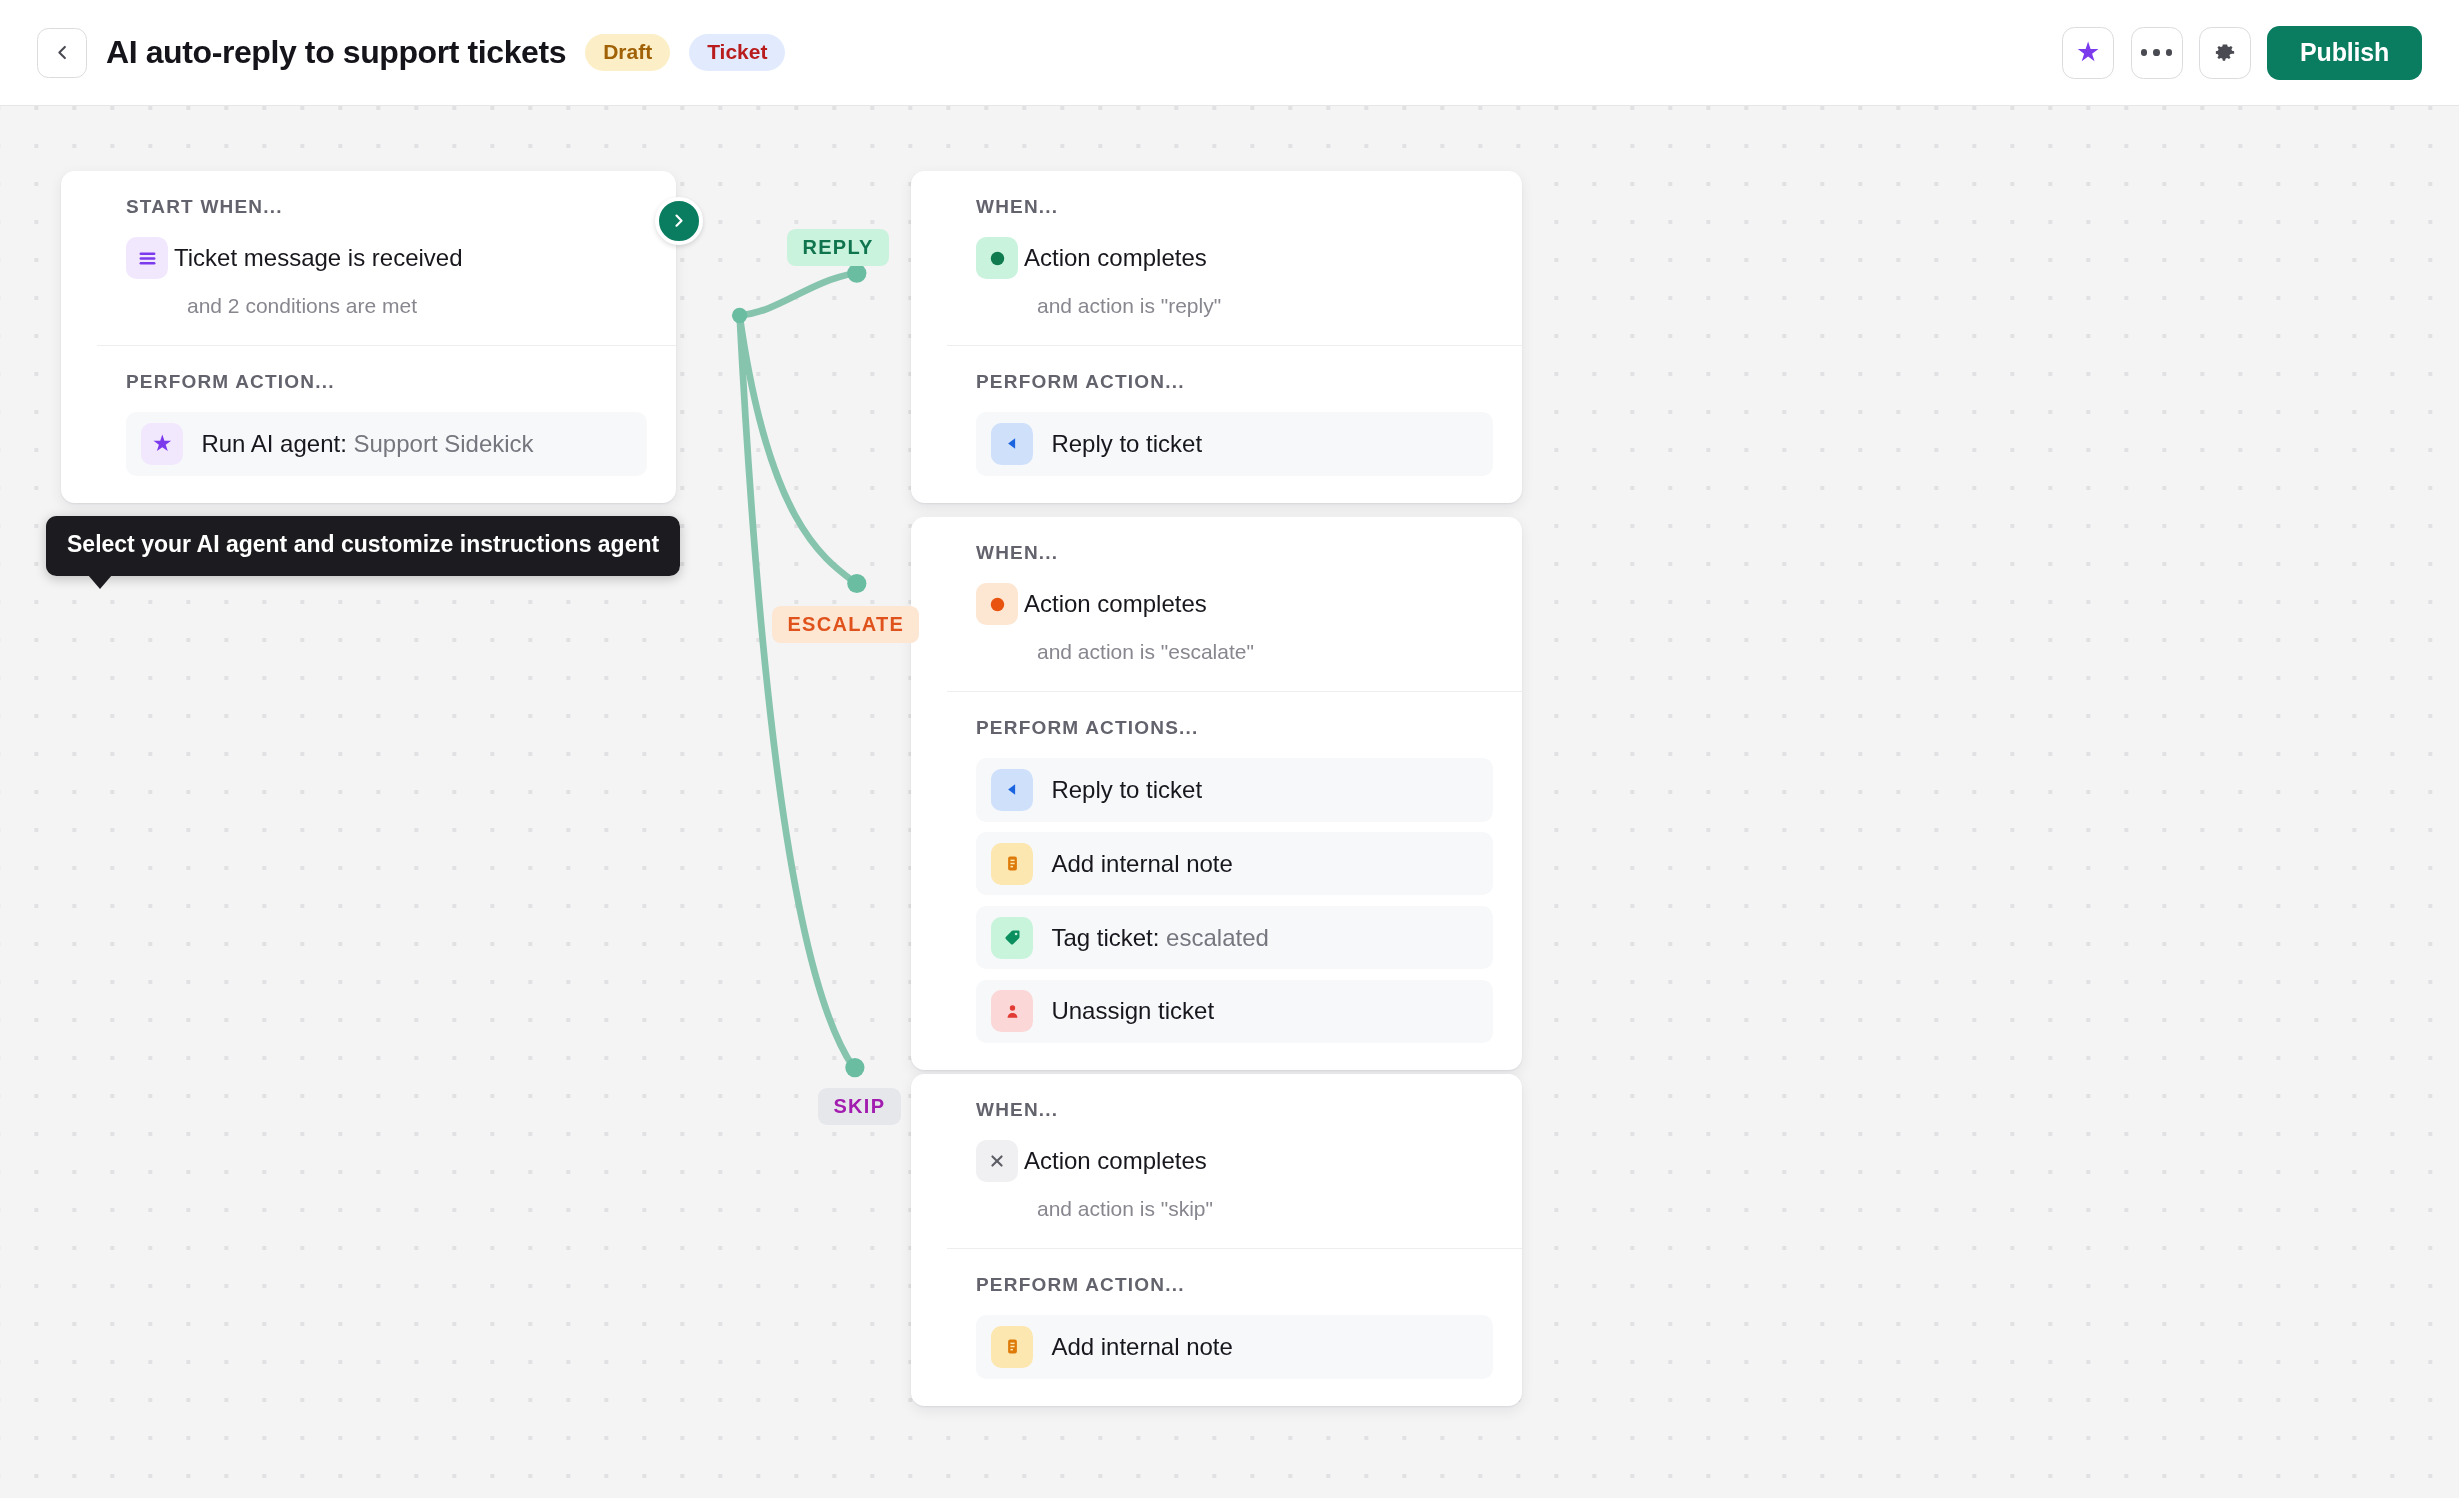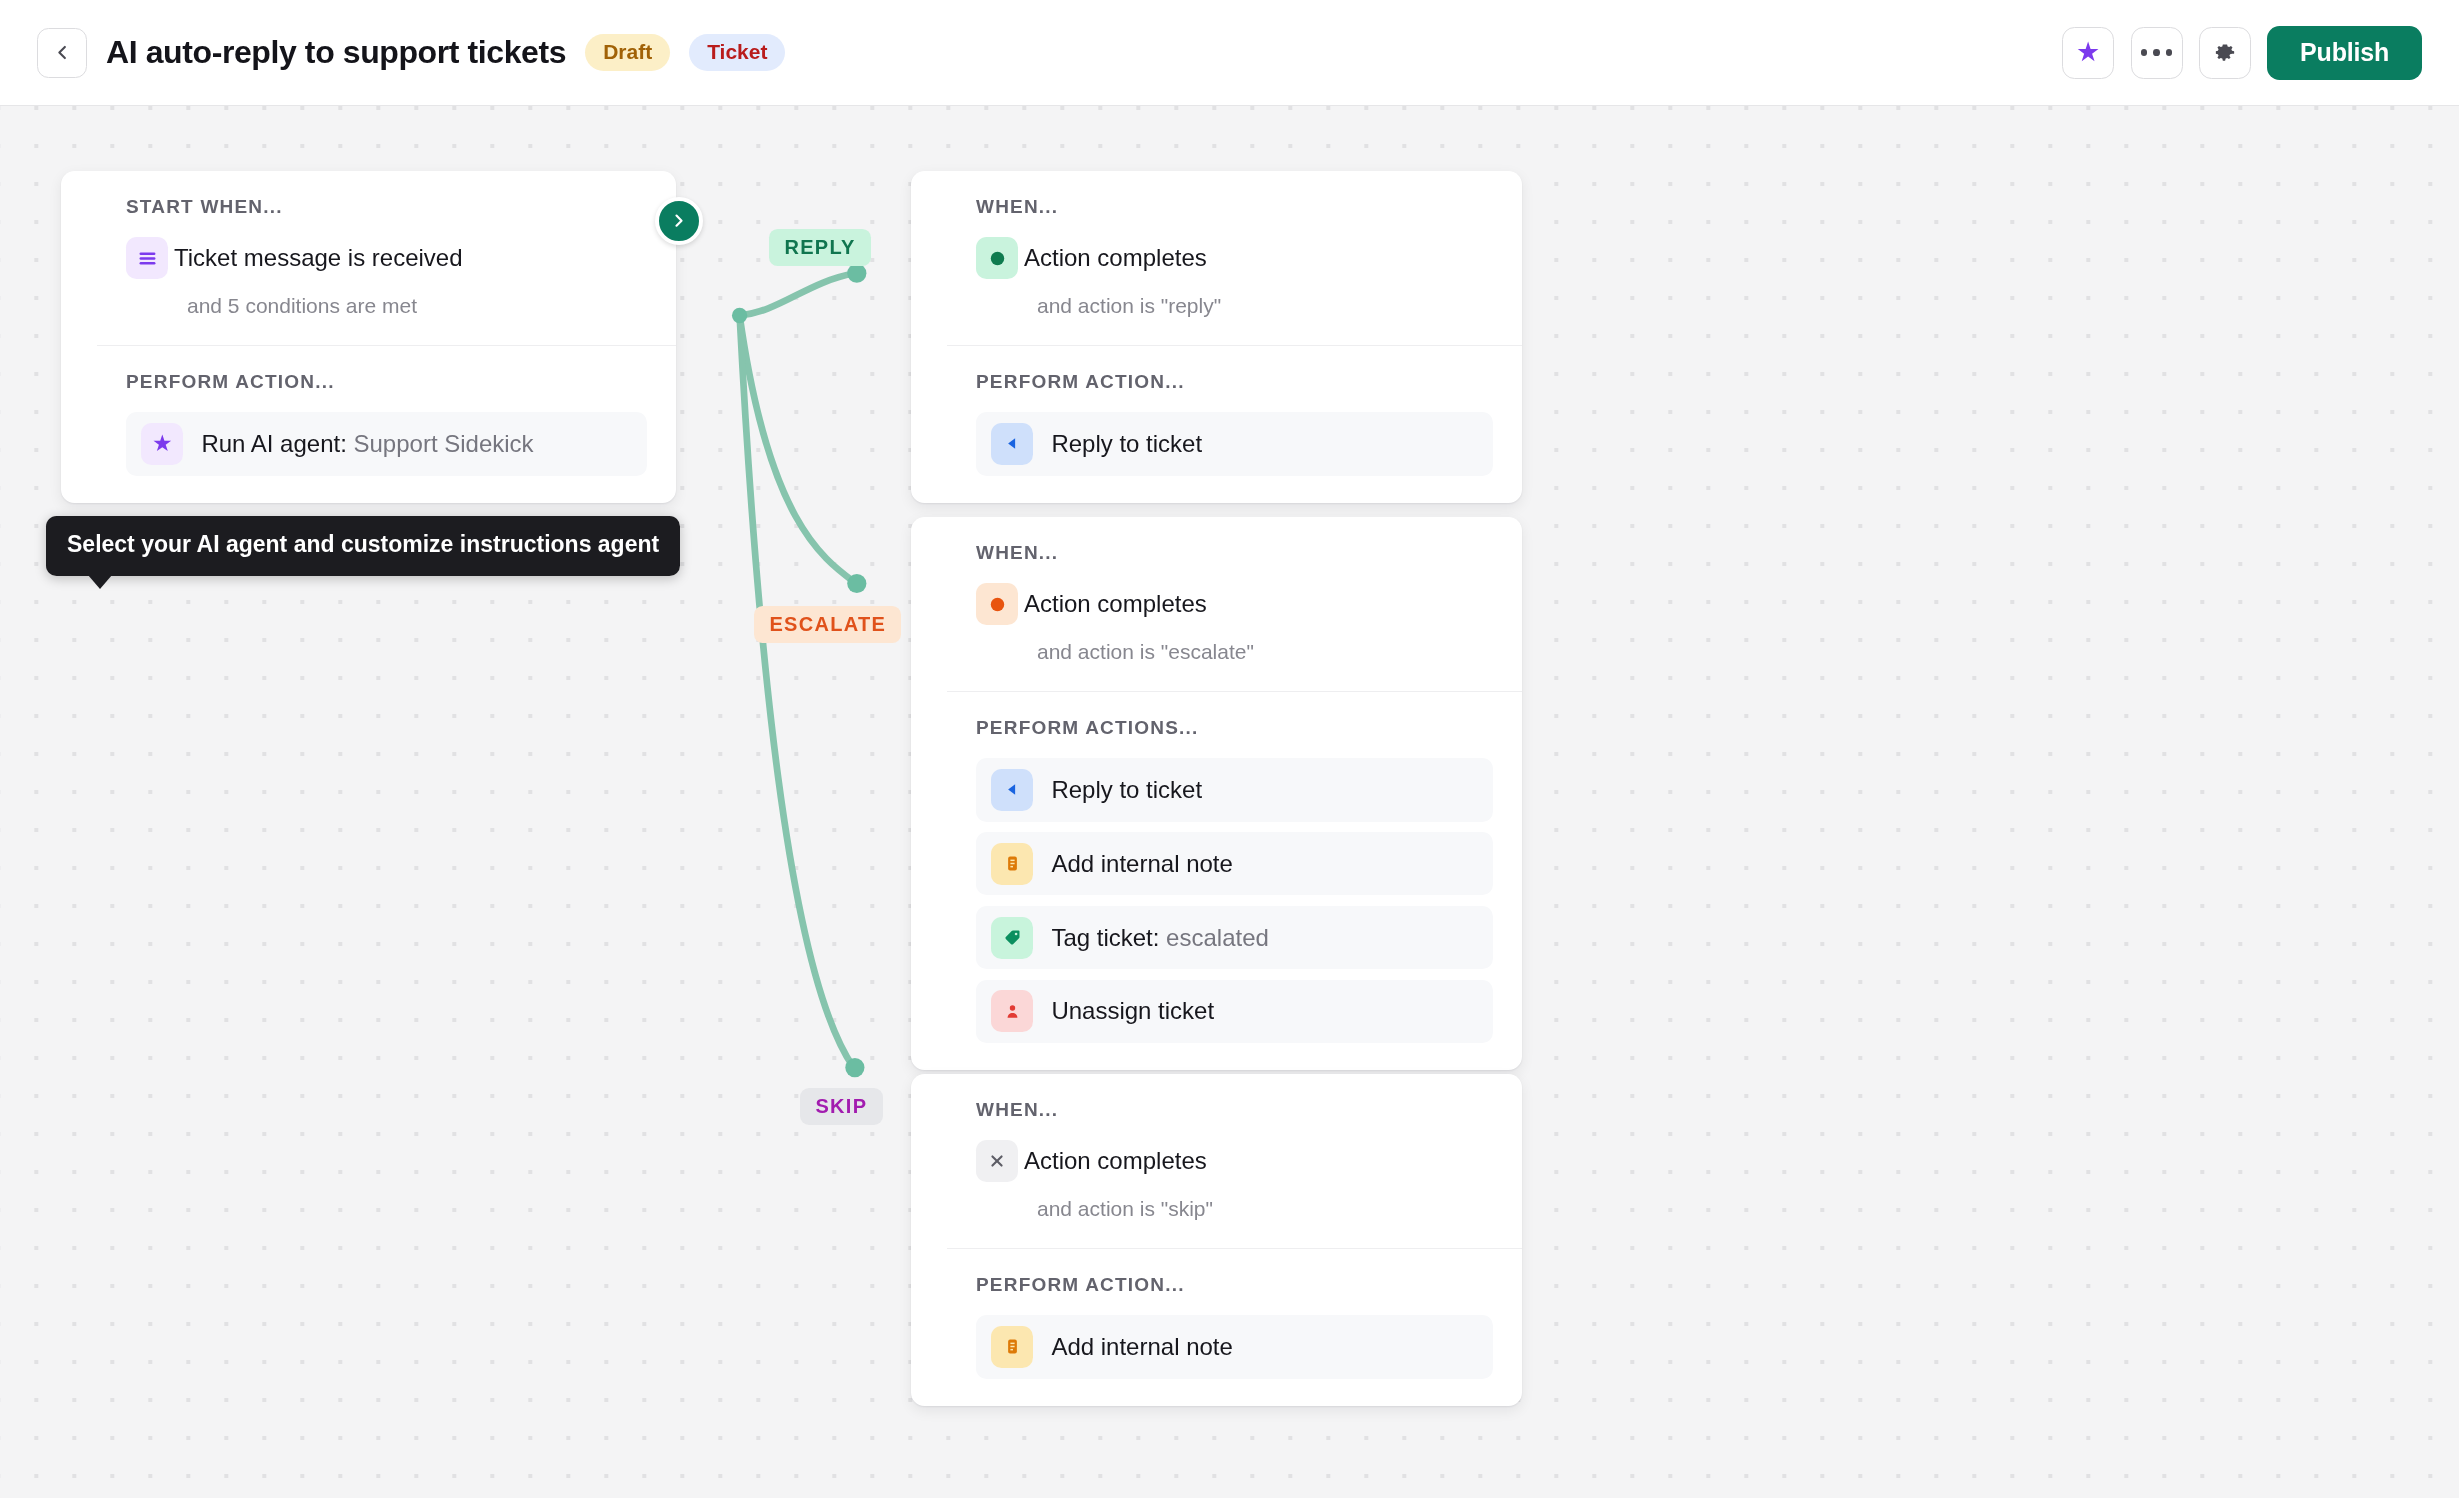--- a/index.html
+++ b/index.html
@@ -190,20 +190,21 @@
   .branch-badge {
     position: absolute;
     border-radius: 8.6px;
     padding: 7.7px 15.4px 9.6px 15.4px;
     font-size: 20px;
     font-weight: bold;
     letter-spacing: 1.3px;
     line-height: 1;
     white-space: nowrap;
     z-index: 6;
+    margin-left: 18px;
   }
   #badge-reply    { left: 769px;  top: 123px; background: #c9f3dd; color: #10754f; }
   #badge-escalate { left: 754px;  top: 500px; background: #fde6d2; color: #e0521b; }
   #badge-skip     { left: 800px;  top: 982px; background: #e6e7ea; color: #a21caf; border-radius: 9px; }
 
   
   #tooltip {
     position: absolute;
     left: 46px; top: 410px;
     background: #1c1c20;
@@ -301,21 +302,21 @@
         <div class="row">
           <div class="sq sq-purple">
             <svg viewBox="0 0 24 24" width="23" height="23" stroke="#7c3aed" stroke-width="2.6" stroke-linecap="round">
               <line x1="5" y1="7" x2="19" y2="7"></line>
               <line x1="5" y1="12" x2="19" y2="12"></line>
               <line x1="5" y1="17" x2="19" y2="17"></line>
             </svg>
           </div>
           <div class="row-title">Ticket message is received</div>
         </div>
-        <div class="subnote">and 5 conditions are met</div>
+        <div class="subnote">and 2 conditions are met</div>
       </div>
 
       <div class="sect">
         <div class="sect-label">PERFORM ACTION...</div>
         <div class="action-item">
           <div class="sq sq-purple">
             <span style="color:#7c3aed;font-size:23px;line-height:1;">★</span>
           </div>
           <div class="row-title">
             <span>Run AI agent:</span>

